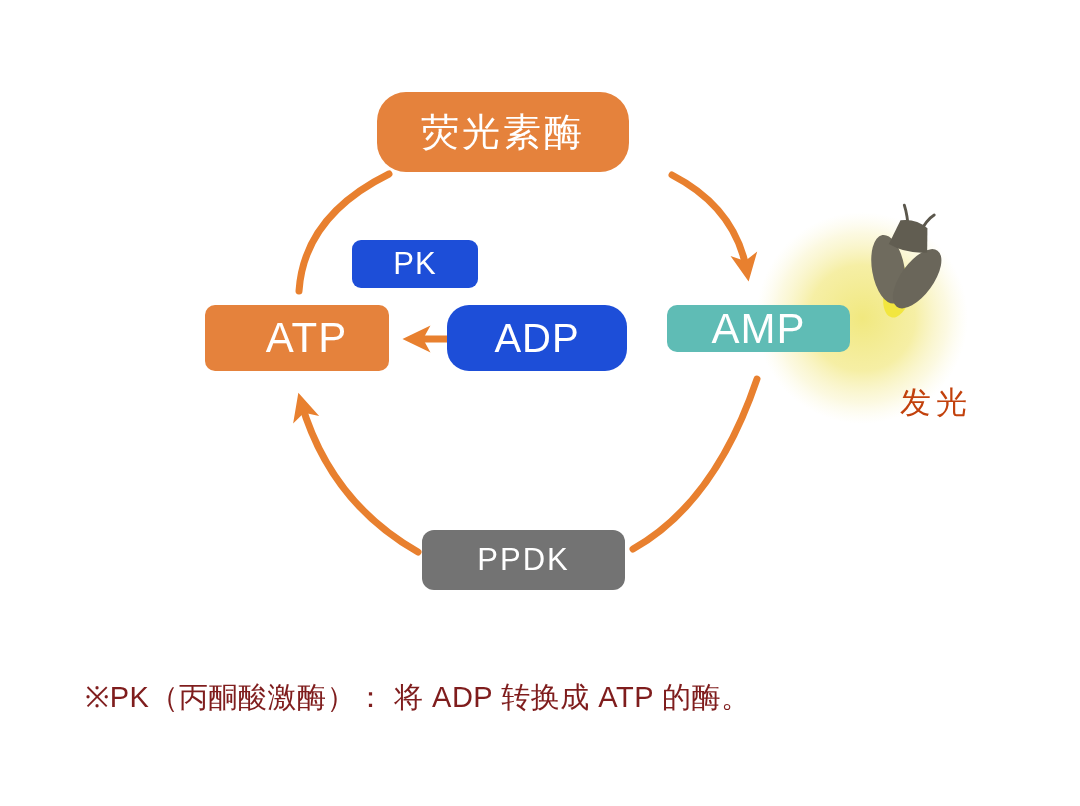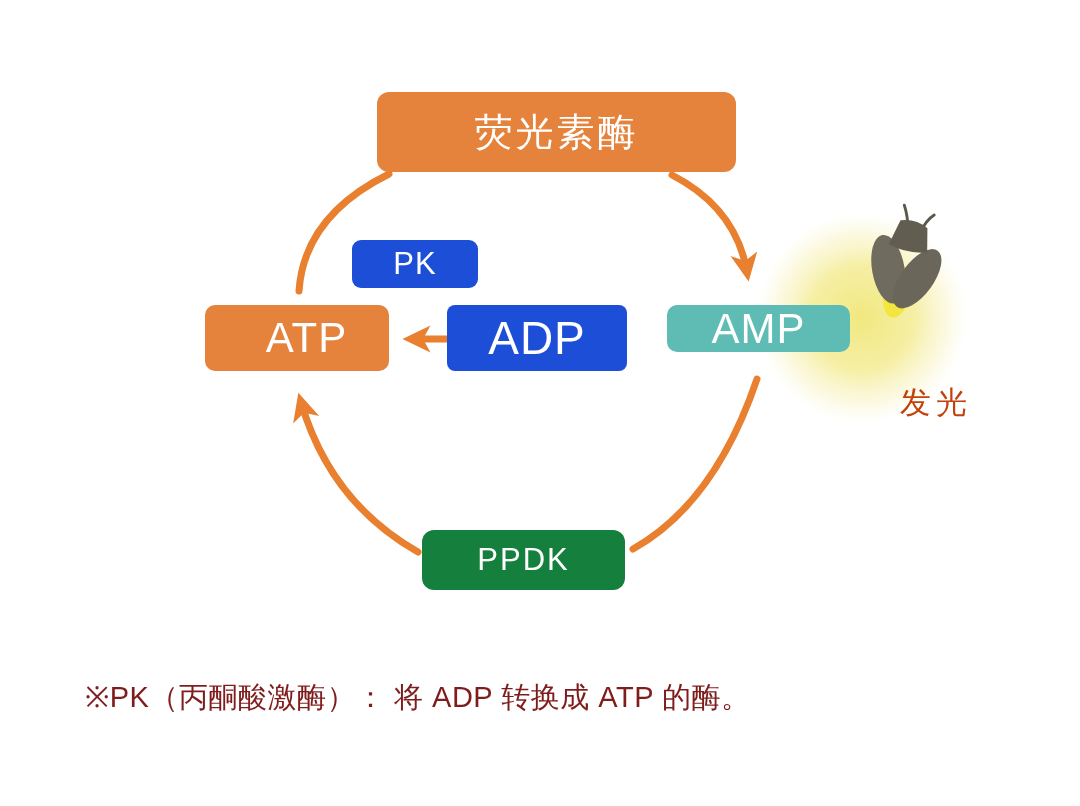--- a/index.html
+++ b/index.html
@@ -26,38 +26,38 @@
     display: flex;
     align-items: center;
     justify-content: center;
     color: #ffffff;
     box-sizing: border-box;
     letter-spacing: 1px;
   }
   .node.orange      { background: #E5823C; }
   .node.teal        { background: #1d4ed8; }
   .node.light-teal  { background: #5FBCB5; }
-  .node.light-orange{ background: #15803d; }
+  .node.light-orange{ background: #737373; }
 
   .node.luciferase {
-    left: 377px; top: 92px; width: 359px; height: 80px;
-    border-radius: 12px; font-size: 38px;
+    left: 377px; top: 92px; width: 252px; height: 80px;
+    border-radius: 29px; font-size: 38px;
     letter-spacing: 3px;
   }
   .node.pk {
     left: 352px; top: 240px; width: 126px; height: 48px;
     border-radius: 9px; font-size: 31px;
   }
   .node.atp {
     left: 205px; top: 305px; width: 184px; height: 66px;
     border-radius: 10px; font-size: 42px; padding-left: 19px;
   }
   .node.adp {
     left: 447px; top: 305px; width: 180px; height: 66px;
-    border-radius: 8px; font-size: 46px;
+    border-radius: 22px; font-size: 40px;
   }
   .node.amp {
     left: 667px; top: 305px; width: 183px; height: 47px;
     border-radius: 10px; font-size: 42px;
   }
   .node.ppdk {
     left: 422px; top: 530px; width: 203px; height: 60px;
     border-radius: 12px; font-size: 31px;
     letter-spacing: 2px;
   }

